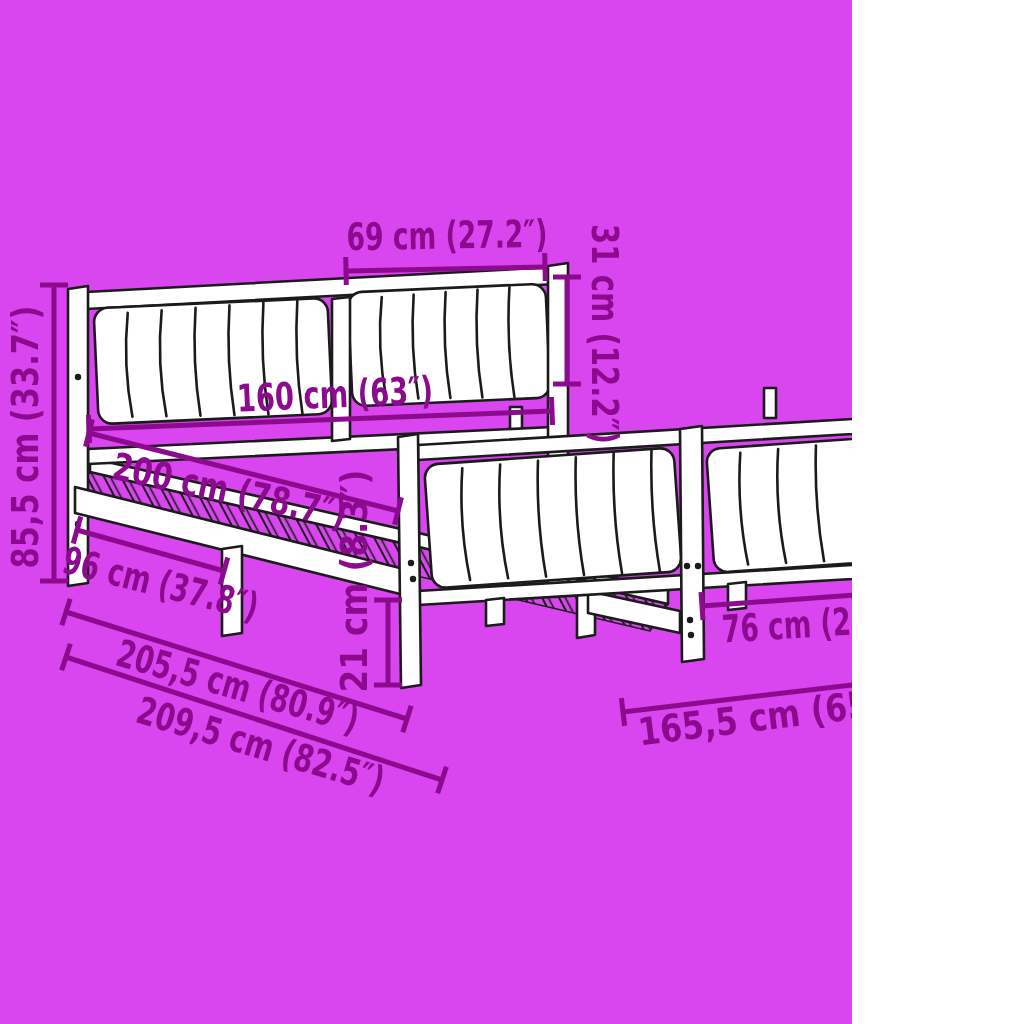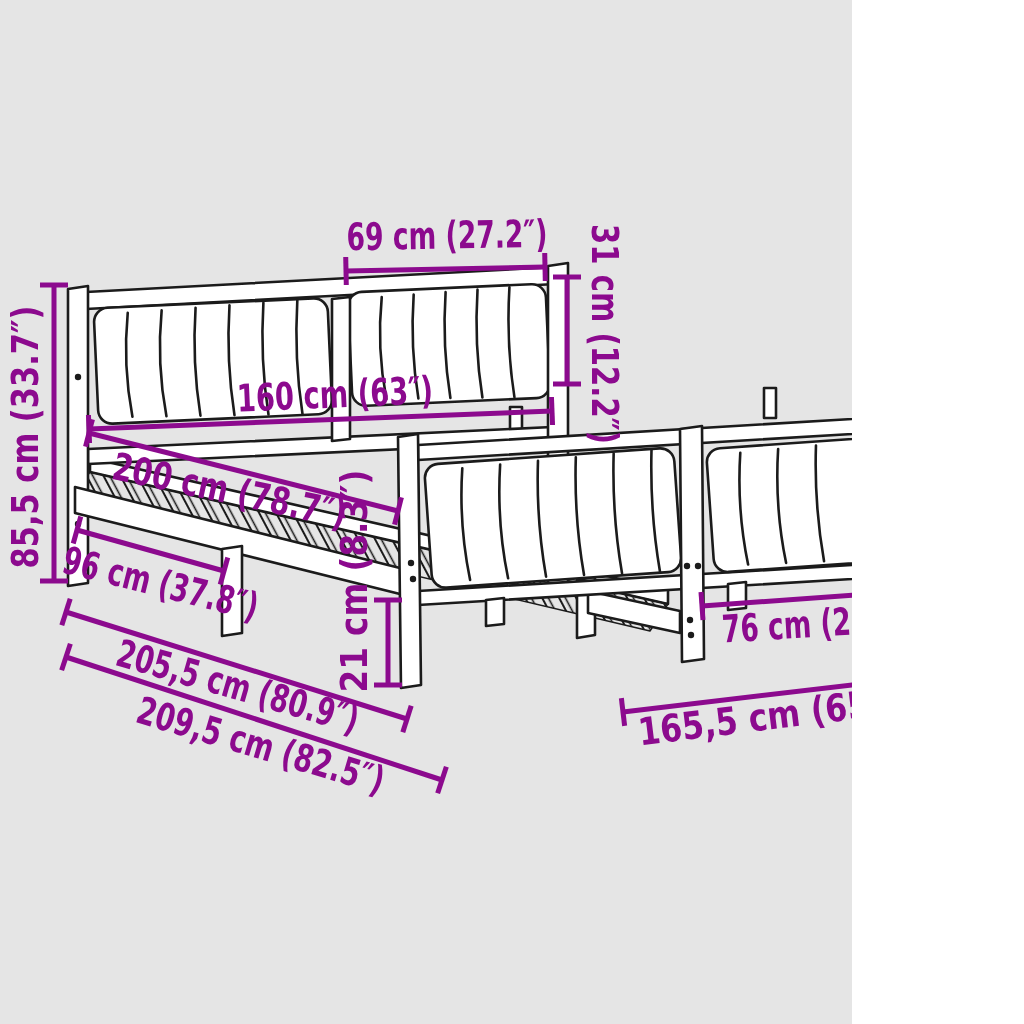--- a/index.html
+++ b/index.html
@@ -1,16 +1,16 @@
 <!DOCTYPE html>
 <html><head>
 <meta charset="utf-8">
 <style>
   html,body{margin:0;padding:0;background:#ffffff;}
-  .stage{width:852px;height:1024px;position:relative;background:#e5e5e5;overflow:hidden;}
+  .stage{width:852px;height:1024px;position:relative;background:#d946ef;overflow:hidden;}
   svg{display:block;}
   .dim-label{
     font-family:"DejaVu Sans","Liberation Sans",sans-serif;
     font-weight:700;
     font-size:38px;
   }
 </style>
 </head>
 <body>
 

